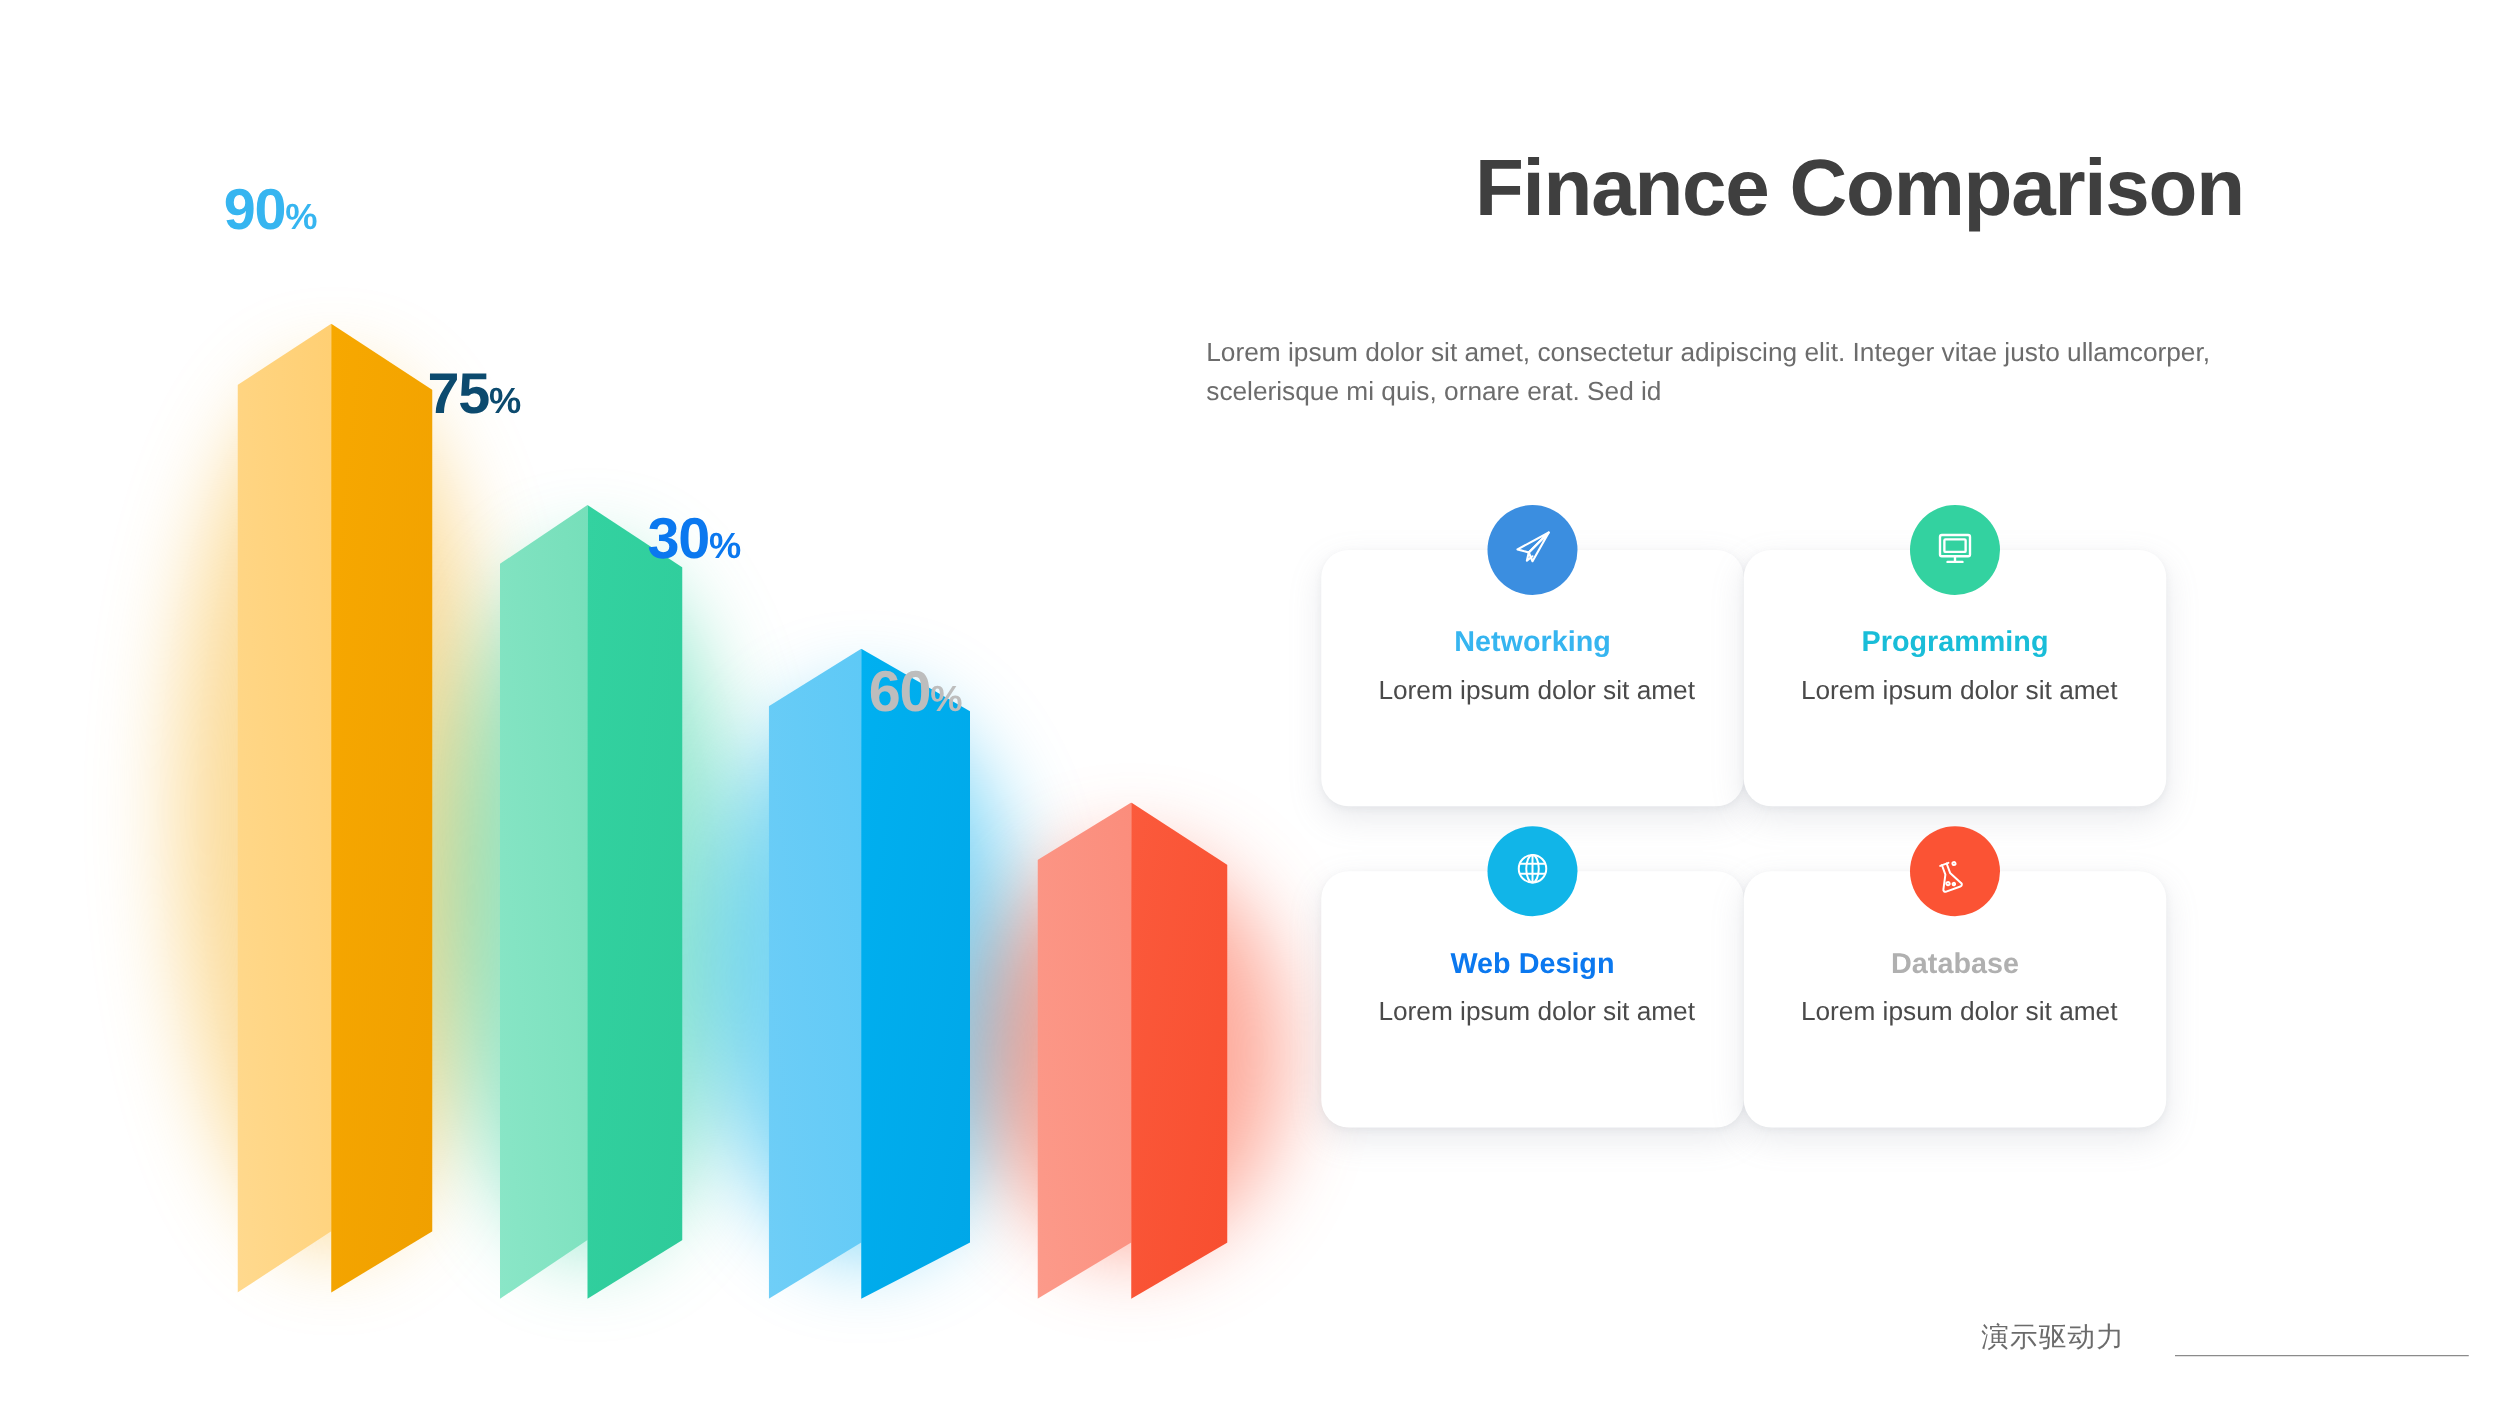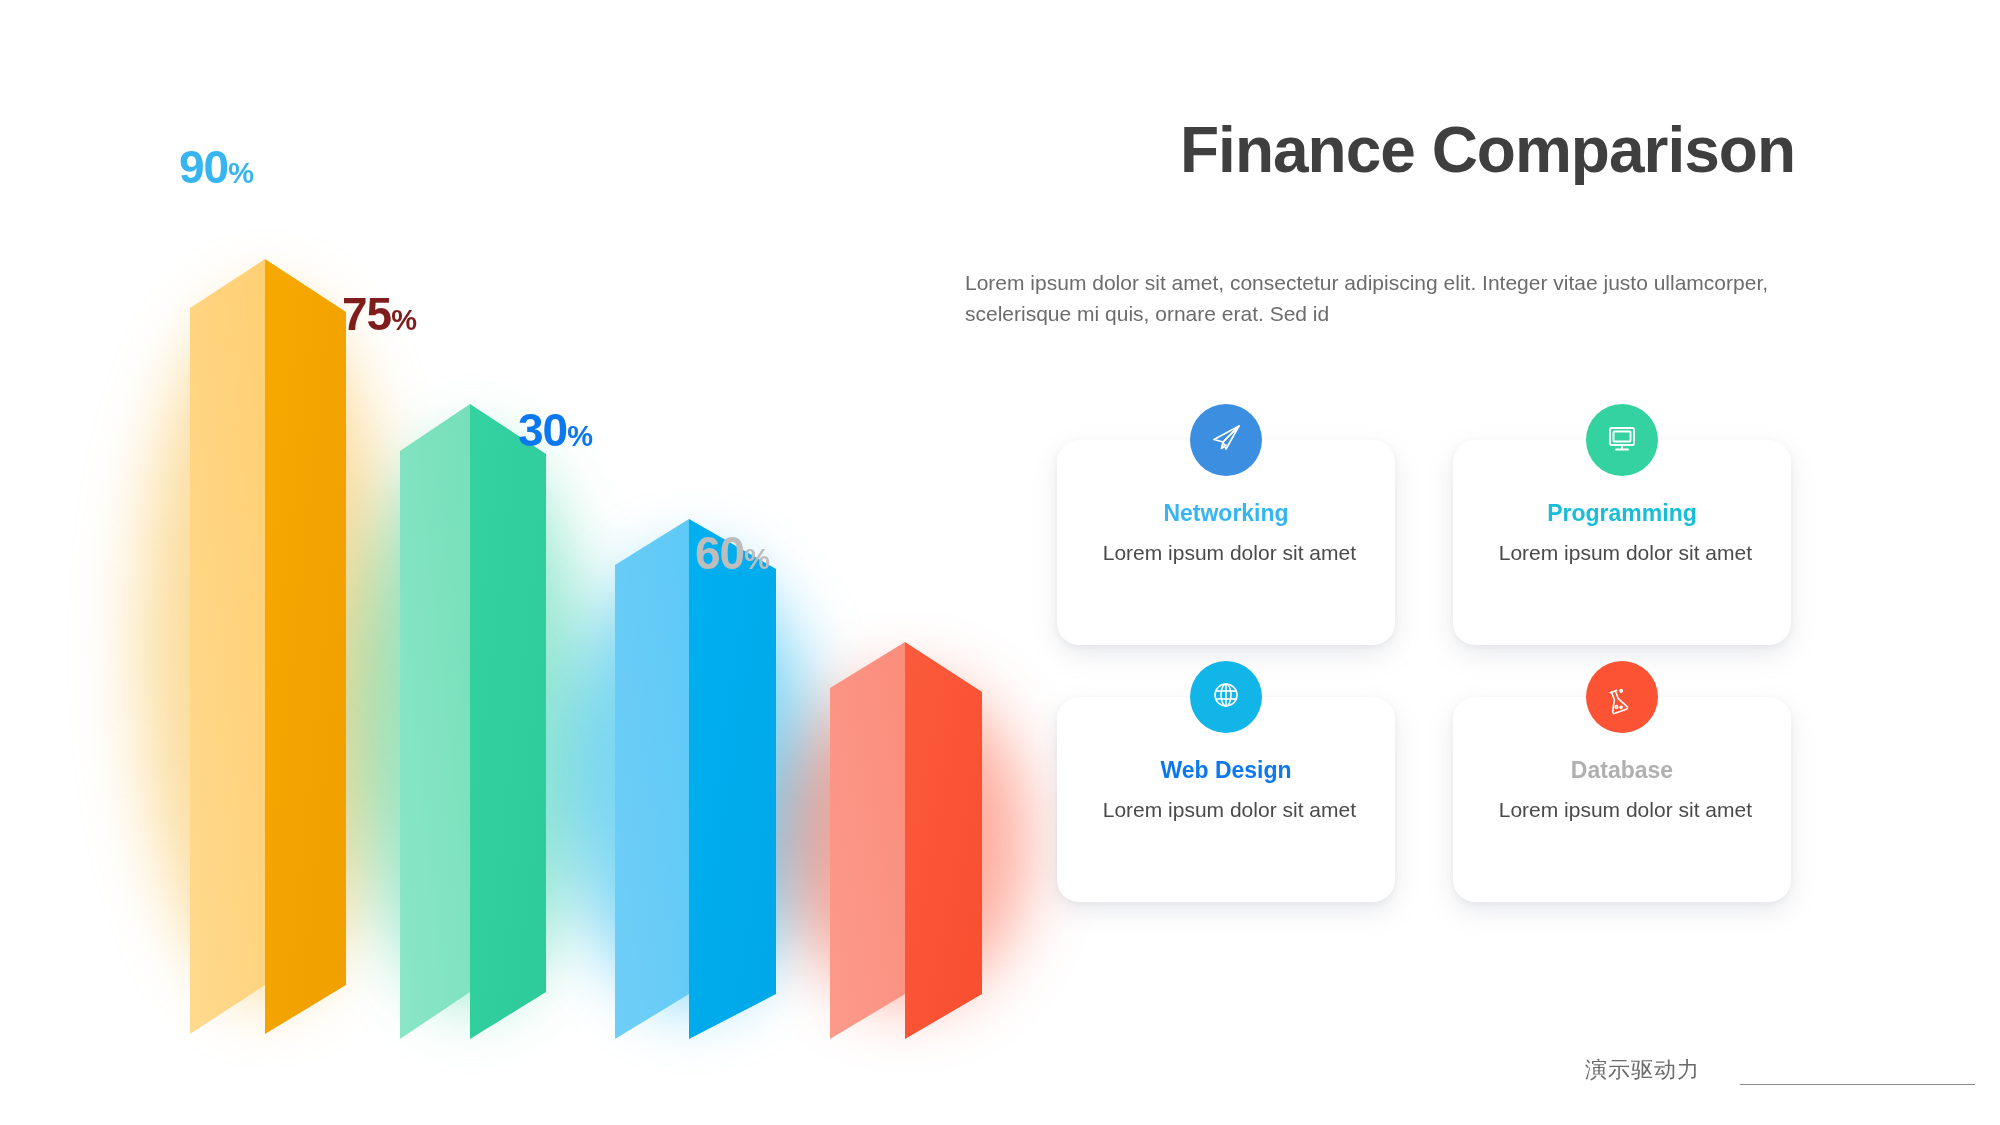--- a/index.html
+++ b/index.html
@@ -33,21 +33,21 @@
     letter-spacing:-1px;line-height:1;white-space:nowrap;
   }
   .subtitle{
     position:absolute;right:205px;top:268px;width:830px;
     font-size:21px;line-height:1.47;
     color:#6c6c6c;
   }
 
   
   .cards{position:absolute;left:37px;top:440px;width:780px;}
-  .card-row{display:flex;gap:58px;margin-bottom:52px;}
+  .card-row{display:flex;margin-bottom:52px;}
   .card{
     position:relative;width:338px;height:205px;
     background:#ffffff;border-radius:22px;
     box-shadow:0 10px 26px rgba(140,145,160,.18), 0 2px 6px rgba(140,145,160,.10);
     display:flex;flex-direction:column;align-items:center;
     padding-top:62px;box-sizing:border-box;
   }
   .icon-circle{
     position:absolute;top:-36px;left:50%;transform:translateX(-50%);
     width:72px;height:72px;border-radius:50%;
@@ -103,21 +103,21 @@
               <stop offset="1" stop-color="#76dfba"></stop>
           </linearGradient>
           <linearGradient id="g1R" x1="0" y1="0" x2="1" y2="1">
             <stop offset="0" stop-color="#33d2a0"></stop>
               <stop offset="1" stop-color="#2ecb9a"></stop>
           </linearGradient>
         </defs>
         <polygon points="0,47 70,0 70,588 0,635" fill="url(#g1L)"></polygon>
         <polygon points="70,0 146,50 146,588 70,635" fill="url(#g1R)"></polygon>
       </svg>
-      <div class="pct" style="left:-58px;top:-113px;color:#7f1d1d;">
+      <div class="pct" style="left:-58px;top:-113px;color:#0c4a6e;">
         <span class="num">75</span><span class="sym">%</span>
       </div>
     </div>
 
     <div class="bar-wrap" style="left:615px;bottom:121px;width:161px;height:485px;">
       <div class="glow" style="left:-48px;top:40px;width:250px;height:445px;background:#00aeef;"></div>
       <svg class="bar-svg" width="161" height="530" viewBox="0 0 161 530">
         <defs>
           <linearGradient id="g2L" x1="0" y1="1" x2="1" y2="0">
             <stop offset="0" stop-color="#6fcef7"></stop>

